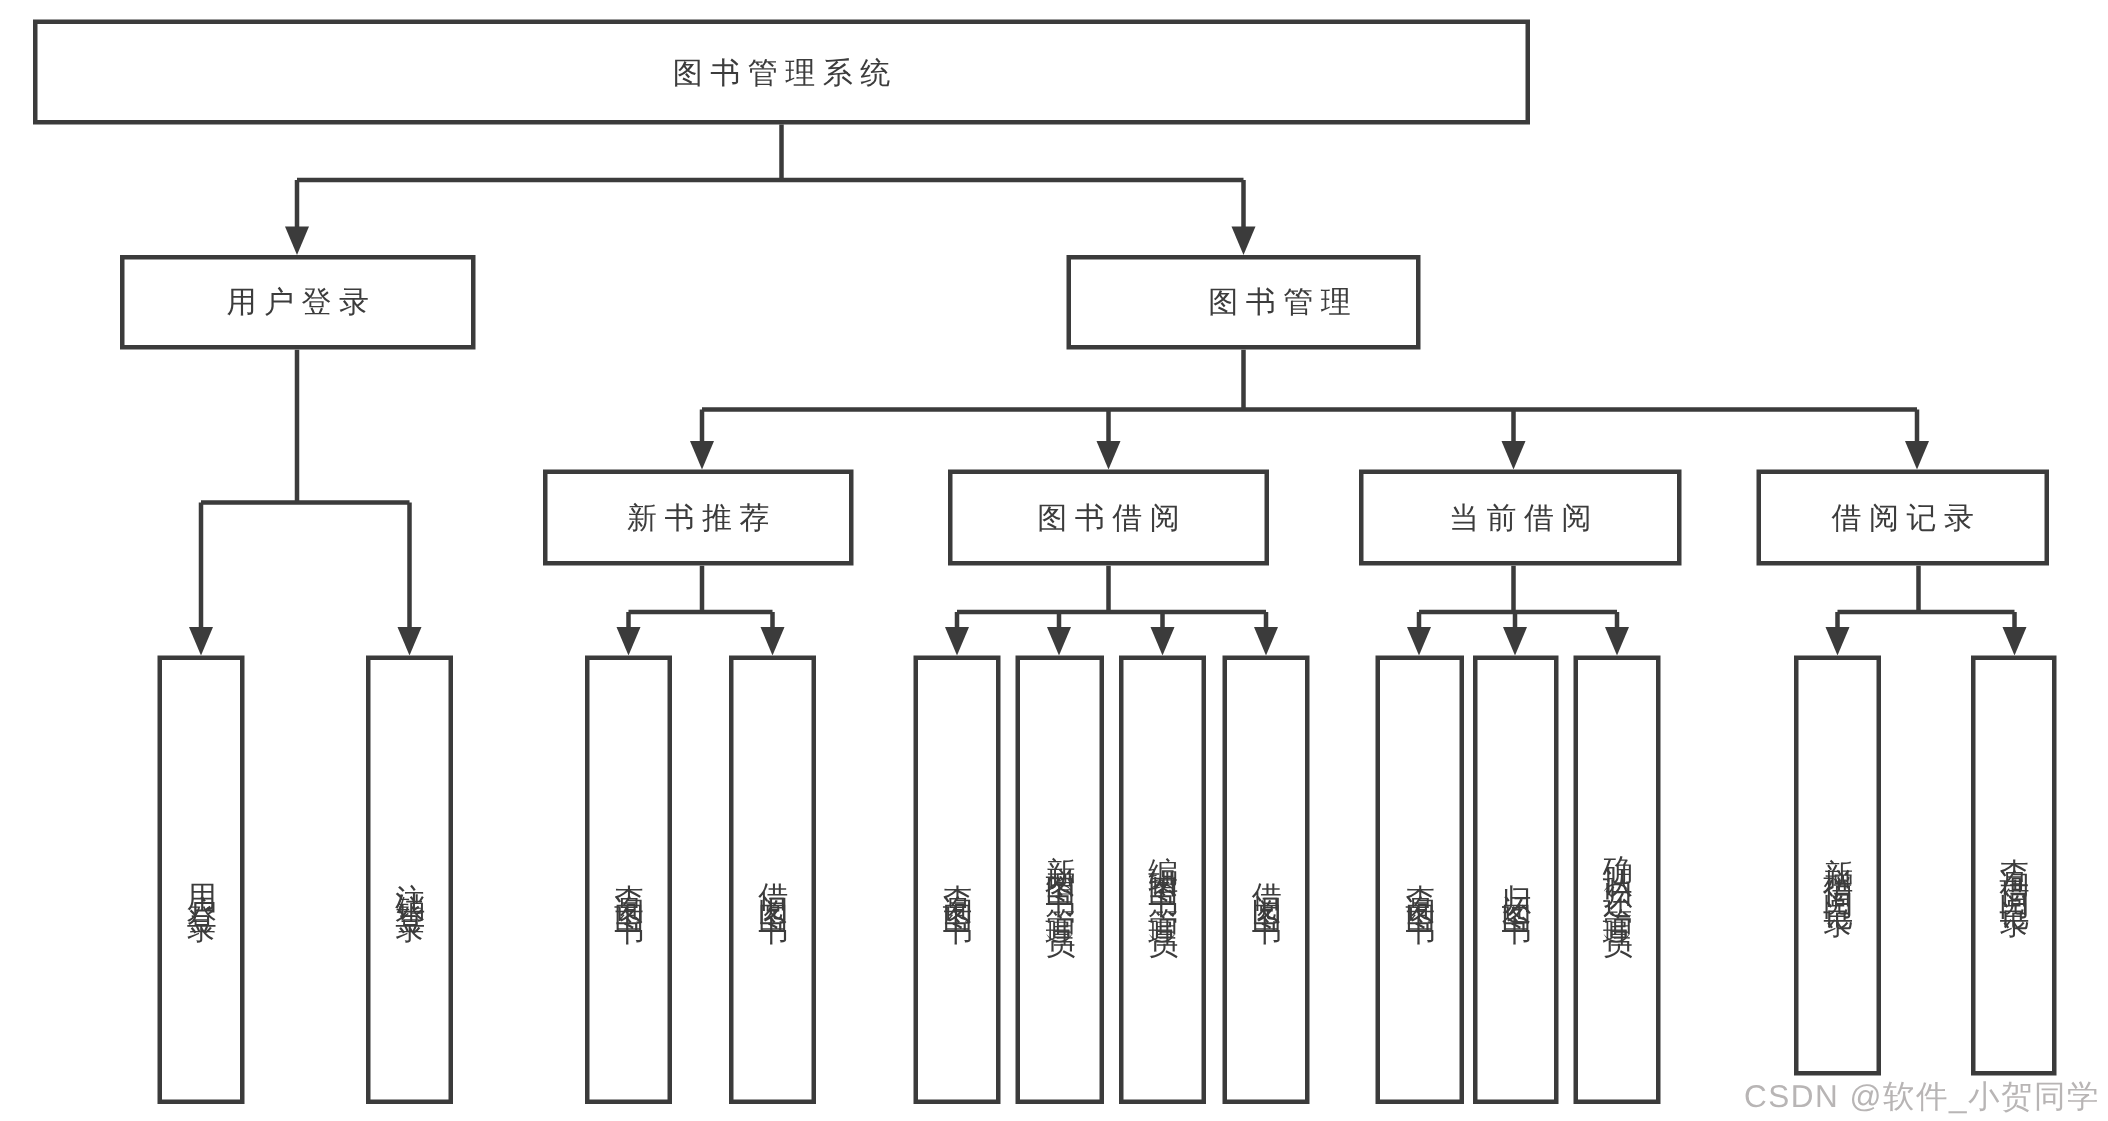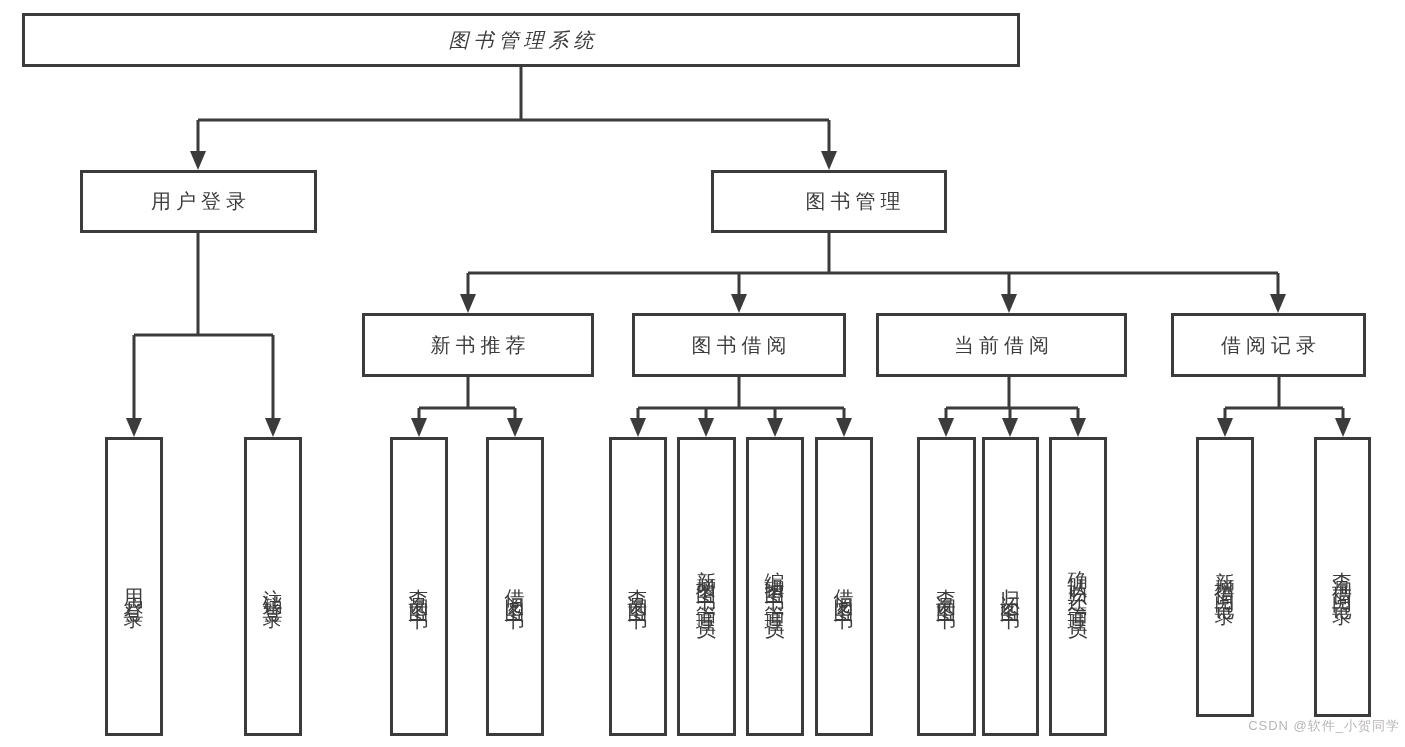--- a/index.html
+++ b/index.html
@@ -10,21 +10,21 @@
   svg.connectors{position:absolute;left:0;top:0;width:1405px;height:747px;}
   svg.connectors path{stroke:#3b3b3b;stroke-width:3;fill:none;}
   svg.connectors polygon{fill:#3b3b3b;stroke:none;}
   .node{
     position:absolute;box-sizing:border-box;border:3px solid #3b3b3b;background:#ffffff;
     display:flex;align-items:center;justify-content:center;color:#3c3c3c;
   }
   .node.h span{font-size:20px;letter-spacing:5px;white-space:nowrap;text-indent:5px;}
   .node.v span{writing-mode:vertical-rl;font-size:20px;letter-spacing:7px;line-height:1;}
   .watermark{
-    position:absolute;right:5px;top:717px;font-size:13px;color:#b8b5b5;
+    position:absolute;right:5px;top:717px;font-size:21px;color:#b8b5b5;
     letter-spacing:1px;white-space:nowrap;
   }
 </style>
 </head>
 <body>
 
 <div class="canvas">
 
   <svg class="connectors" viewBox="0 0 1405 747">
     <g>
@@ -62,38 +62,38 @@
       <polygon points="1002,418 1018,418 1010,437"></polygon>
       <polygon points="1070,418 1086,418 1078,437"></polygon>
     </g>
     <g>
       <path d="M1279 377 L1279 408 M1225 408 L1343 408 M1225 408 L1225 420 M1343 408 L1343 420"></path>
       <polygon points="1217,418 1233,418 1225,437"></polygon>
       <polygon points="1335,418 1351,418 1343,437"></polygon>
     </g>
   </svg>
 
-  <div class="node h" style="left:22px;top:13px;width:998px;height:54px;font-style:italic;">
+  <div class="node h" style="left:22px;top:13px;width:998px;height:70px;">
     <span>图书管理系统</span>
   </div>
 
   <div class="node h" style="left:80px;top:170px;width:237px;height:63px;">
     <span>用户登录</span>
   </div>
   <div class="node h" style="left:711px;top:170px;width:236px;height:63px;padding-left:48px;">
     <span>图书管理</span>
   </div>
 
-  <div class="node h" style="left:362px;top:313px;width:232px;height:64px;">
+  <div class="node h" style="left:362px;top:313px;width:207px;height:64px;">
     <span>新书推荐</span>
   </div>
   <div class="node h" style="left:632px;top:313px;width:214px;height:64px;">
     <span>图书借阅</span>
   </div>
-  <div class="node h" style="left:876px;top:313px;width:251px;height:64px;">
+  <div class="node h" style="left:906px;top:313px;width:215px;height:64px;">
     <span>当前借阅</span>
   </div>
   <div class="node h" style="left:1171px;top:313px;width:195px;height:64px;">
     <span>借阅记录</span>
   </div>
 
   <div class="node v" style="left:105px;top:437px;width:58px;height:299px;">
     <span>用户登录</span>
   </div>
   <div class="node v" style="left:244px;top:437px;width:58px;height:299px;">

